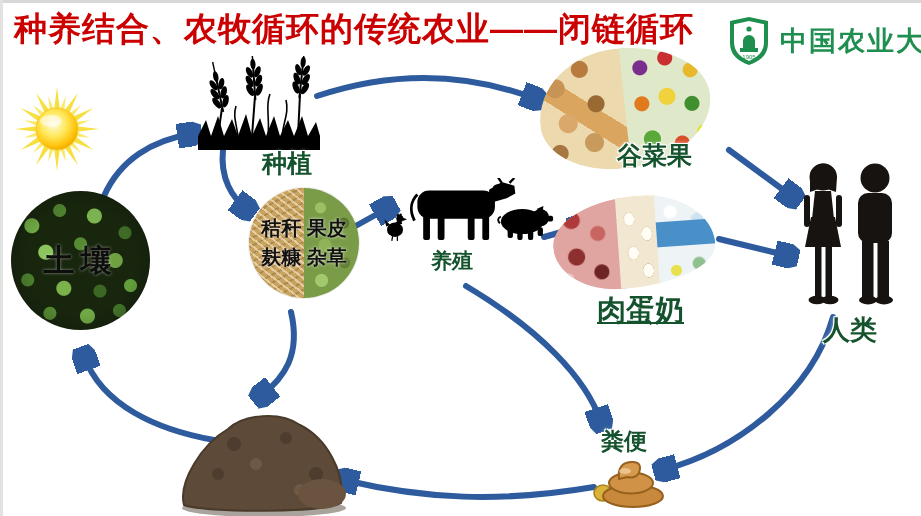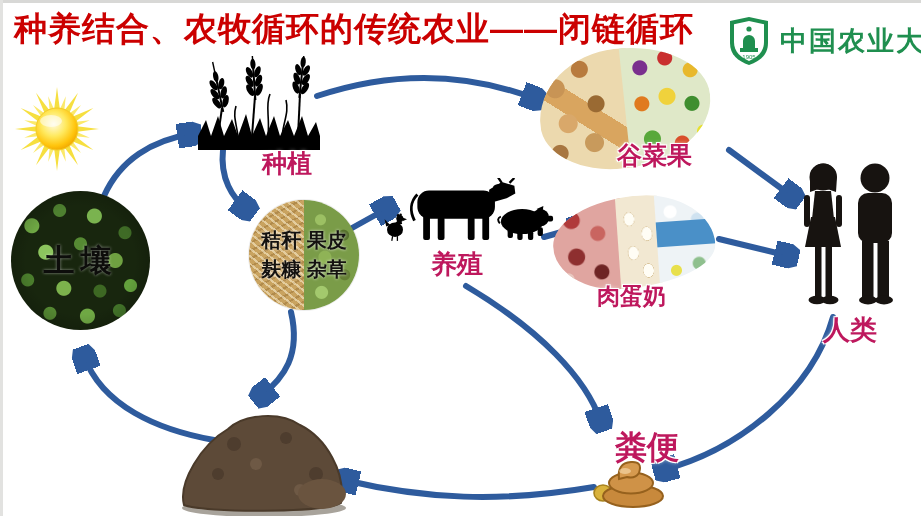--- a/index.html
+++ b/index.html
@@ -35,26 +35,26 @@
           radial-gradient(circle 10px at 38% 70%, #7cb24c 0 7px, transparent 8px),
           radial-gradient(circle 8px at 64% 72%, #3d6823 0 6px, transparent 7px),
           radial-gradient(circle 9px at 86% 68%, #63a03c 0 6px, transparent 7px),
           radial-gradient(circle 9px at 28% 88%, #568a33 0 6px, transparent 7px),
           radial-gradient(circle 10px at 55% 90%, #6fa844 0 7px, transparent 8px),
           radial-gradient(circle 8px at 78% 86%, #44762a 0 6px, transparent 7px);
         display:flex;align-items:center;justify-content:center;}
   .soil-label{font-size:31px;font-weight:800;color:#0d0d0b;letter-spacing:6px;
               text-shadow:0 0 3px rgba(255,255,255,.55);}
 
-  .lbl{position:absolute;font-weight:700;color:#be185d;white-space:nowrap;
+  .lbl{position:absolute;font-weight:700;color:#14532d;white-space:nowrap;
        text-shadow:-1px -1px 0 #fff,1px -1px 0 #fff,-1px 1px 0 #fff,1px 1px 0 #fff,0 0 4px #fff;}
 
   .wheat{position:absolute;left:198px;top:56px;}
 
-  .residue{position:absolute;left:249px;top:200px;width:110px;height:110px;border-radius:50%;
+  .residue{position:absolute;left:249px;top:188px;width:110px;height:110px;border-radius:50%;
            overflow:hidden;box-shadow:0 0 0 1px rgba(0,0,0,.07);}
   .residue .half-left{position:absolute;left:0;top:0;width:51%;height:100%;background:#c9a360;
      background-image:repeating-linear-gradient(38deg, rgba(255,247,220,.5) 0 2px, rgba(0,0,0,0) 2px 6px),
                       repeating-linear-gradient(-28deg, rgba(139,99,41,.38) 0 2px, rgba(0,0,0,0) 2px 7px);}
   .residue .half-right{position:absolute;right:0;top:0;width:50%;height:100%;background:#7a9c48;
      background-image:
        radial-gradient(circle 8px at 30% 18%, #9cc063 0 5px, transparent 6px),
        radial-gradient(circle 8px at 72% 32%, #55702c 0 5px, transparent 6px),
        radial-gradient(circle 9px at 38% 52%, #8fb356 0 6px, transparent 7px),
        radial-gradient(circle 8px at 74% 68%, #647e34 0 5px, transparent 6px),
@@ -284,28 +284,28 @@
         <rect x="52" y="11" width="6" height="6" rx="2"></rect>
         <polygon points="41,4 48,1 47,9"></polygon>
         <rect x="11" y="25" width="5.5" height="9" rx="2"></rect>
         <rect x="21" y="27" width="5.5" height="9" rx="2"></rect>
         <rect x="32" y="27" width="5.5" height="9" rx="2"></rect>
         <rect x="42" y="23" width="5.5" height="9" rx="2"></rect>
         <path d="M4 12 q-5 2 -1 7" stroke="#000" stroke-width="2" fill="none"></path>
       </g>
     </svg>
   </div>
-  <span class="lbl" style="left:431px;top:247px;font-size:26px;">养殖</span>
+  <span class="lbl" style="left:431px;top:247px;font-size:21px;">养殖</span>
 
   <div class="mem">
     <div class="mem-left"></div>
     <div class="mem-mid"></div>
     <div class="mem-right"></div>
   </div>
-  <span class="lbl" style="left:597px;top:281px;font-size:23px;">肉蛋奶</span>
+  <span class="lbl" style="left:597px;top:291px;font-size:29px;text-decoration:underline;">肉蛋奶</span>
 
   <svg class="humans" width="112" height="148" viewBox="0 0 112 148">
     <g fill="#171310">
       <circle cx="30" cy="16" r="13.5"></circle>
       <path d="M17 16 a13.5 13.5 0 0 1 27 0 L43 31 Q30 25 17 31 Z"></path>
       <path d="M22 30 L38 30 L41 58 L19 58 Z"></path>
       <polygon points="18,56 42,56 48,86 12,86"></polygon>
       <rect x="11" y="34" width="6" height="32" rx="3"></rect>
       <rect x="43" y="34" width="6" height="32" rx="3"></rect>
       <rect x="22" y="86" width="6.5" height="50"></rect>
@@ -315,21 +315,21 @@
       <circle cx="82" cy="17" r="14.5"></circle>
       <rect x="65" y="32" width="34" height="50" rx="10"></rect>
       <rect x="69" y="80" width="11.5" height="56"></rect>
       <rect x="84.5" y="80" width="11.5" height="56"></rect>
       <ellipse cx="75" cy="139" rx="9" ry="4.4"></ellipse>
       <ellipse cx="91" cy="139" rx="9" ry="4.4"></ellipse>
     </g>
   </svg>
   <span class="lbl" style="left:823px;top:312px;font-size:27px;">人类</span>
 
-  <span class="lbl" style="left:615px;top:426px;font-size:32px;">粪便</span>
+  <span class="lbl" style="left:601px;top:426px;font-size:23px;">粪便</span>
   <svg class="poop" width="78" height="58" viewBox="0 0 78 58">
     <ellipse cx="12" cy="42" rx="9" ry="8" fill="#d9b23c" stroke="#a8831f" stroke-width="1.6"></ellipse>
     <ellipse cx="42" cy="45" rx="30" ry="11" fill="#c8893c" stroke="#96611d" stroke-width="2"></ellipse>
     <ellipse cx="40" cy="32" rx="22" ry="10.5" fill="#cf9247" stroke="#96611d" stroke-width="2"></ellipse>
     <path d="M28 28 Q26 12 40 11 Q52 10 48 22 Q44 28 36 26 Z" fill="#d69a4f" stroke="#96611d" stroke-width="2"></path>
     <ellipse cx="34" cy="20" rx="6" ry="3" fill="rgba(255,235,200,0.5)"></ellipse>
   </svg>
 
   <svg class="compost" width="176" height="113" viewBox="0 0 176 113">
     <ellipse cx="90" cy="104" rx="82" ry="9" fill="#a8a39b"></ellipse>

